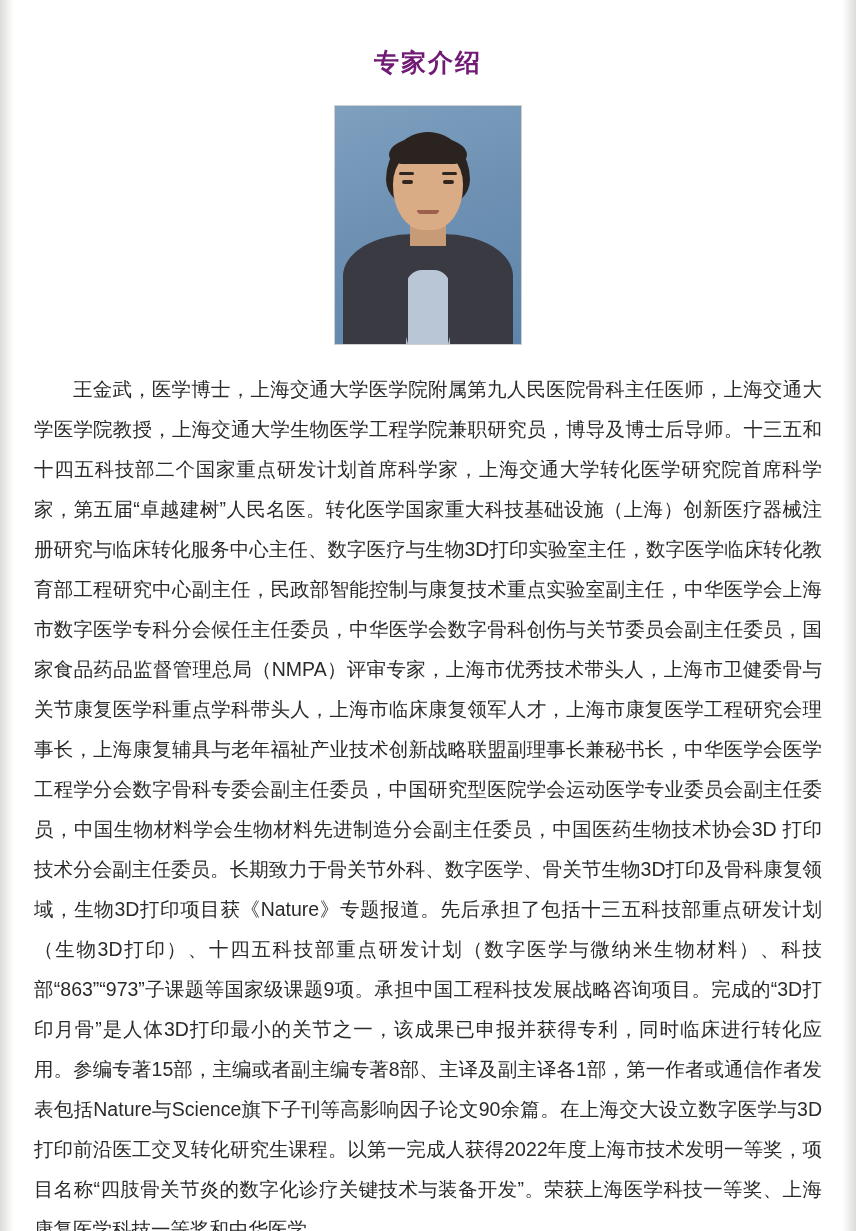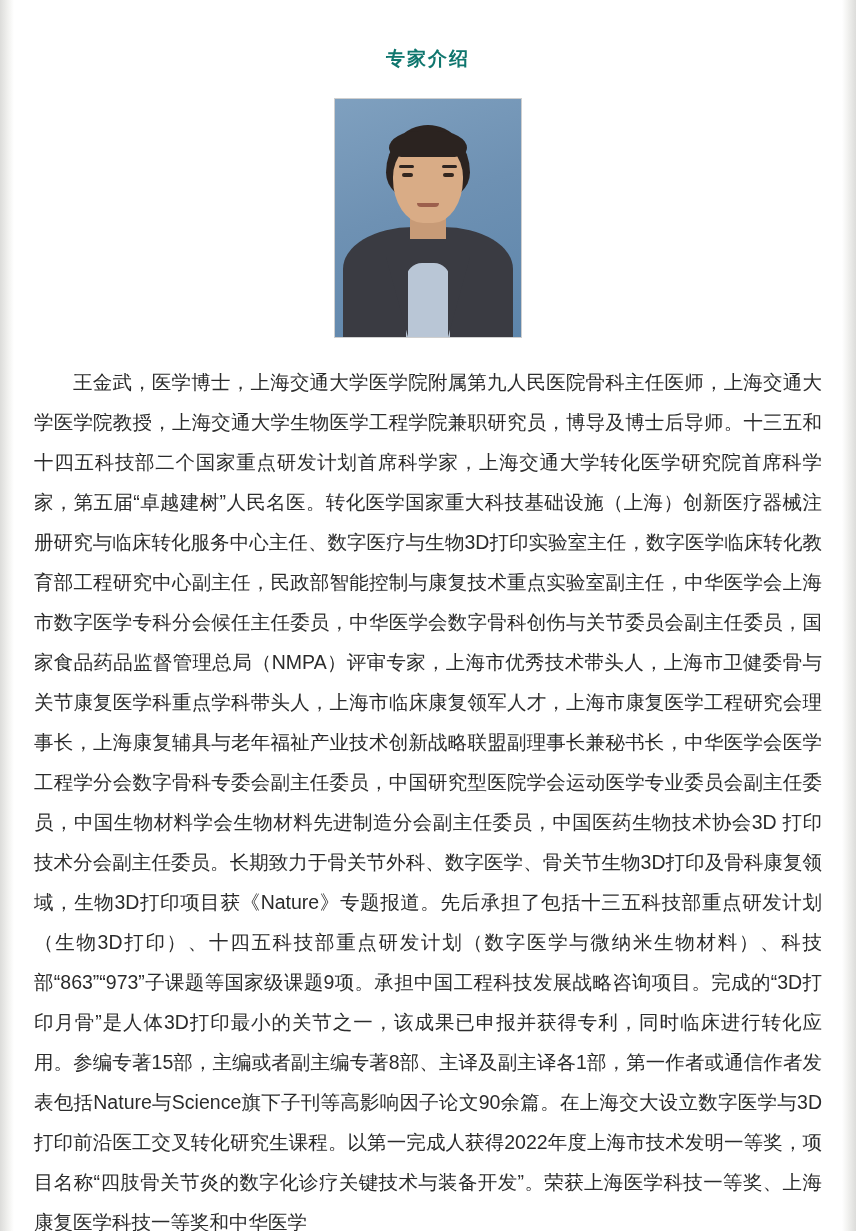--- a/index.html
+++ b/index.html
@@ -39,23 +39,23 @@
     z-index: 2;
     padding: 0 26px;
   }
   .title-wrap {
     text-align: center;
     padding-top: 46px;
     padding-bottom: 6px;
   }
   .title {
     display: inline-block;
-    font-size: 19px;
+    font-size: 25px;
     font-weight: bold;
-    color: #0f766e;
+    color: #701a75;
     letter-spacing: 2px;
     font-family: Liberation Mono, monospace;
   }
   .photo-wrap {
     text-align: center;
     padding-top: 20px;
     padding-bottom: 14px;
   }
   .photo {
     display: inline-block;

